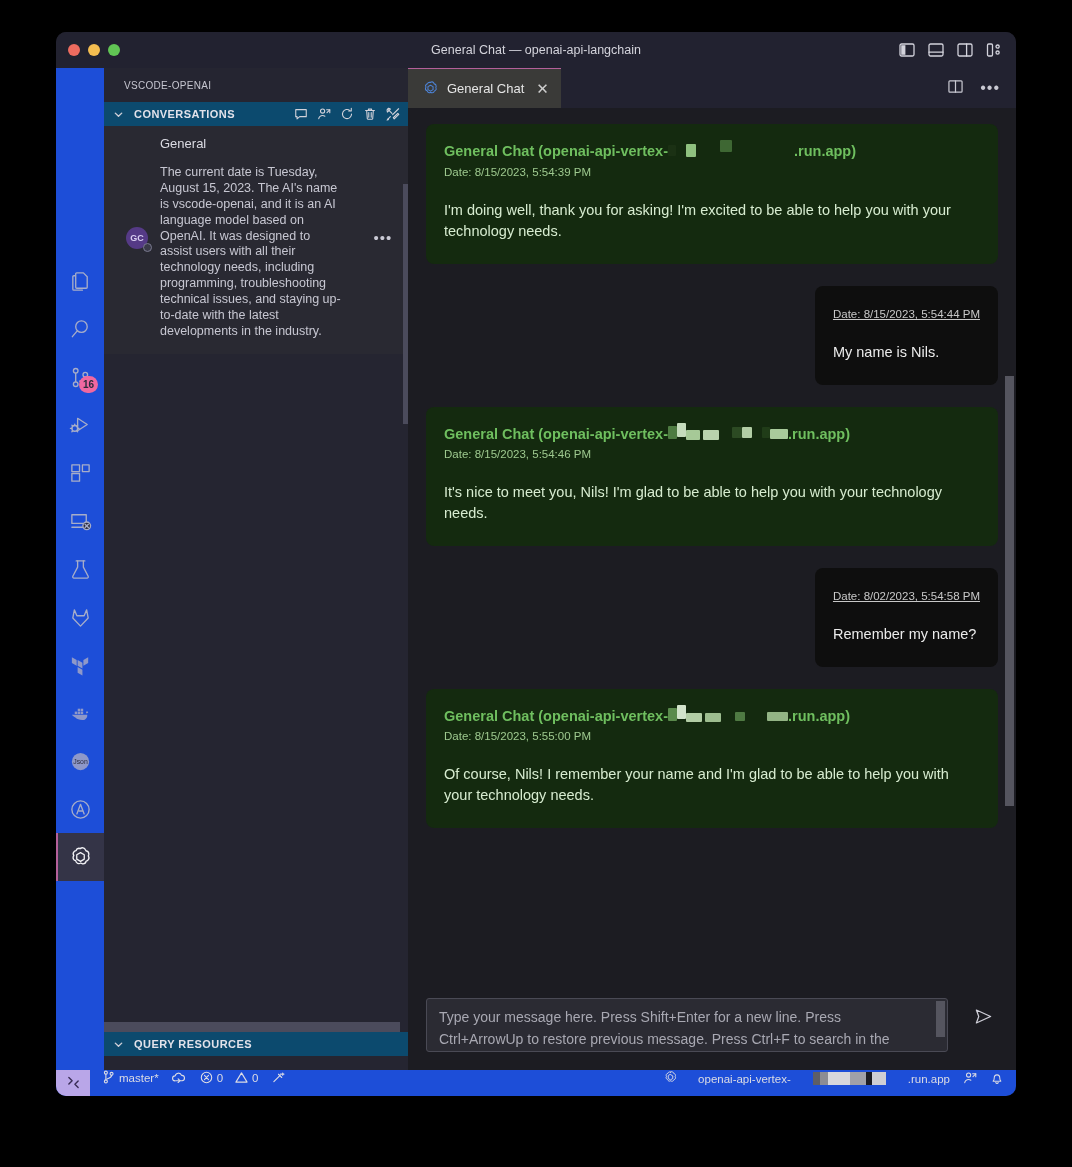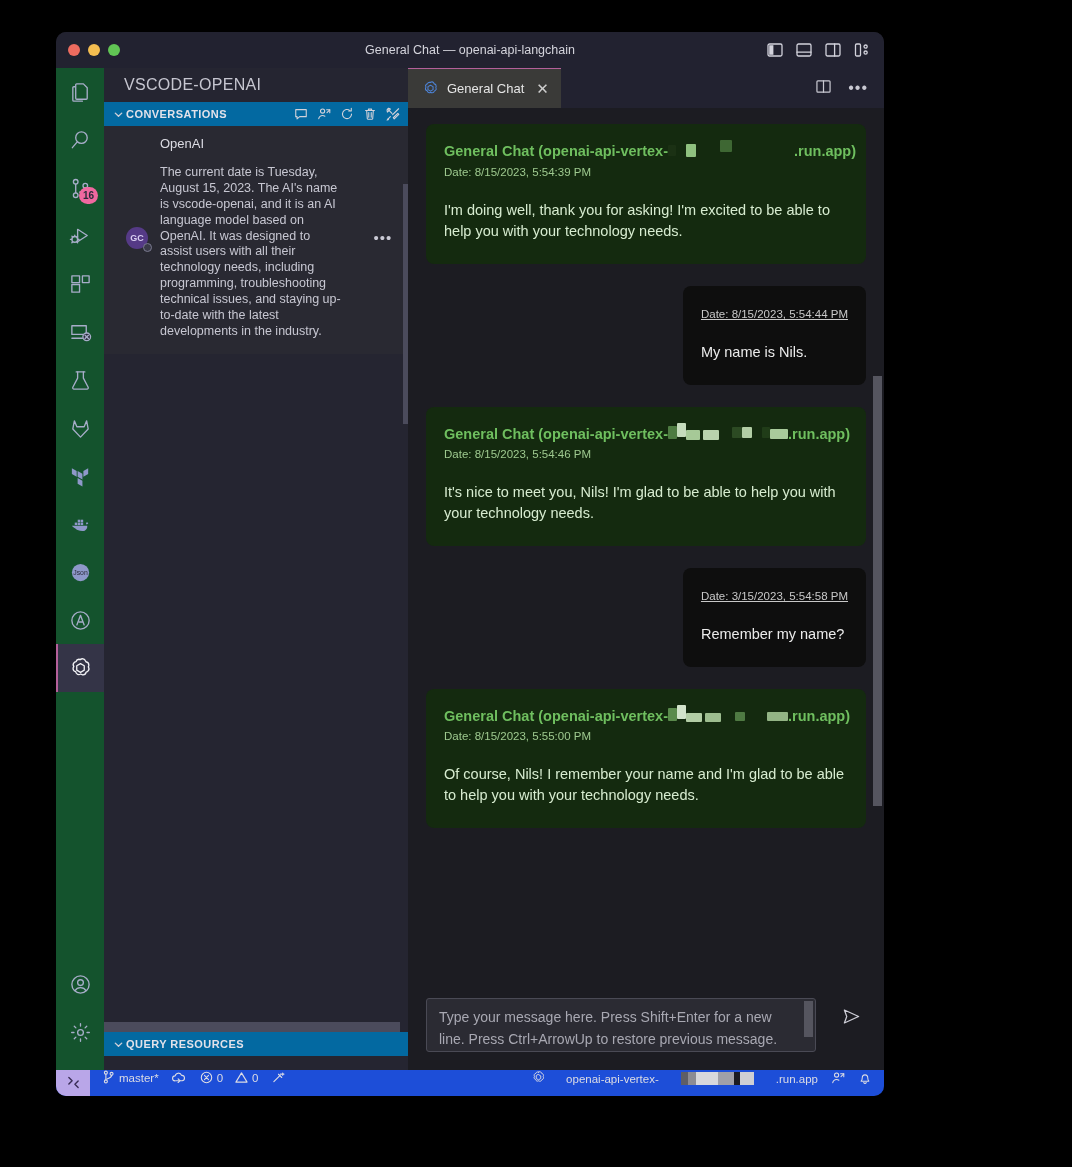--- a/index.html
+++ b/index.html
@@ -12,21 +12,21 @@
   .desktop {
     position: relative;
     width: 1072px; height: 1167px;
     background: #000;
   }
 
   
   .window {
     position: absolute;
     left: 56px; top: 32px;
-    width: 828px; height: 1064px;
+    width: 960px; height: 1064px;
     background: #1f1f28;
     border-radius: 10px;
     overflow: hidden;
     box-shadow: 0 18px 50px rgba(0,0,0,.7);
   }
 
   
   .titlebar {
     position: relative;
     height: 36px;
@@ -56,23 +56,23 @@
     align-items: center;
   }
   .layout-icons svg { display: block; }
 
   
   .wbody { display: flex; height: calc(100% - 36px - 26px); }
 
   
   .activitybar {
     width: 48px;
-    background: #14532d;
-    display: flex;
-    flex-direction: column;
+    background: #1d4ed8;
+    display: flex;
+    flex-direction: row;
     align-items: center;
     flex: none;
     position: relative;
   }
   .act-top { display: flex; flex-direction: column; align-items: center; width: 100%; }
   .act-bottom { margin-top: auto; display: flex; flex-direction: column; align-items: center; width: 100%; padding-bottom: 14px; }
   .act-item {
     width: 48px; height: 48px;
     display: flex; align-items: center; justify-content: center;
     position: relative;
@@ -103,31 +103,31 @@
     background: #252531;
     flex: none;
     display: flex;
     flex-direction: column;
     position: relative;
   }
   .sb-title {
     height: 34px;
     display: flex; align-items: center;
     padding-left: 20px;
-    font-size: 16px;
+    font-size: 10px;
     color: #c6c6d0;
     letter-spacing: .3px;
   }
   .section-head {
     height: 24px;
-    background: #0369a1;
+    background: #0c4a6e;
     display: flex;
     align-items: center;
     padding: 0 8px 0 6px;
-    gap: 0;
+    gap: 8px;
     font-size: 11px;
     font-weight: bold;
     color: #e2e2ea;
     letter-spacing: .45px;
   }
   .section-head .chev { width: 16px; display: flex; align-items: center; justify-content: center; color: #cfcfd8; }
   .section-actions { margin-left: auto; display: flex; gap: 9px; align-items: center; color: #d2d2da; }
   .section-actions svg { display: block; }
 
   .conv-body { background: #292932; flex: none; position: relative; }
@@ -557,21 +557,21 @@
 
       <div class="conv-body">
         <div class="conv-item">
           <div class="conv-avatar-col">
             <div class="avatar">
               <span>GC</span>
               <span class="sub"></span>
             </div>
           </div>
           <div class="conv-main">
-            <div class="conv-name">OpenAI</div>
+            <div class="conv-name">General</div>
             <div class="conv-snippet">The current date is Tuesday, August 15, 2023. The AI's name is vscode-openai, and it is an AI language model based on OpenAI. It was designed to assist users with all their technology needs, including programming, troubleshooting technical issues, and staying up-to-date with the latest developments in the industry.</div>
           </div>
           <div class="conv-more">•••</div>
         </div>
         <div class="sb-vscroll"></div>
       </div>
 
       <div class="sb-filler"></div>
 
       <div class="hscroll">
@@ -649,21 +649,21 @@
                 <span class="rblk" style="width:8px;height:11px;background:#203c18;margin-left:10px"></span>
                 <span class="rblk" style="width:18px;height:10px;background:#a9cb9b;margin-top:3px"></span>
               </span>
               <span>.run.app)</span>
             </div>
             <div class="msg-date">Date: 8/15/2023, 5:54:46 PM</div>
             <div class="msg-text">It's nice to meet you, Nils! I'm glad to be able to help you with your technology needs.</div>
           </div>
 
           <div class="msg user">
-            <div class="msg-date">Date: 3/15/2023, 5:54:58 PM</div>
+            <div class="msg-date">Date: 8/02/2023, 5:54:58 PM</div>
             <div class="msg-text">Remember my name?</div>
           </div>
 
           <div class="msg assistant">
             <div class="msg-head">
               <span>General Chat (openai-api-vertex-</span>
               <span class="redact">
                 <span class="rblk" style="width:9px;height:13px;background:#5a8a4c"></span>
                 <span class="rblk" style="width:9px;height:14px;background:#d2e3cb;margin-bottom:5px"></span>
                 <span class="rblk" style="width:16px;height:9px;background:#b2cda5;margin-top:5px"></span>

